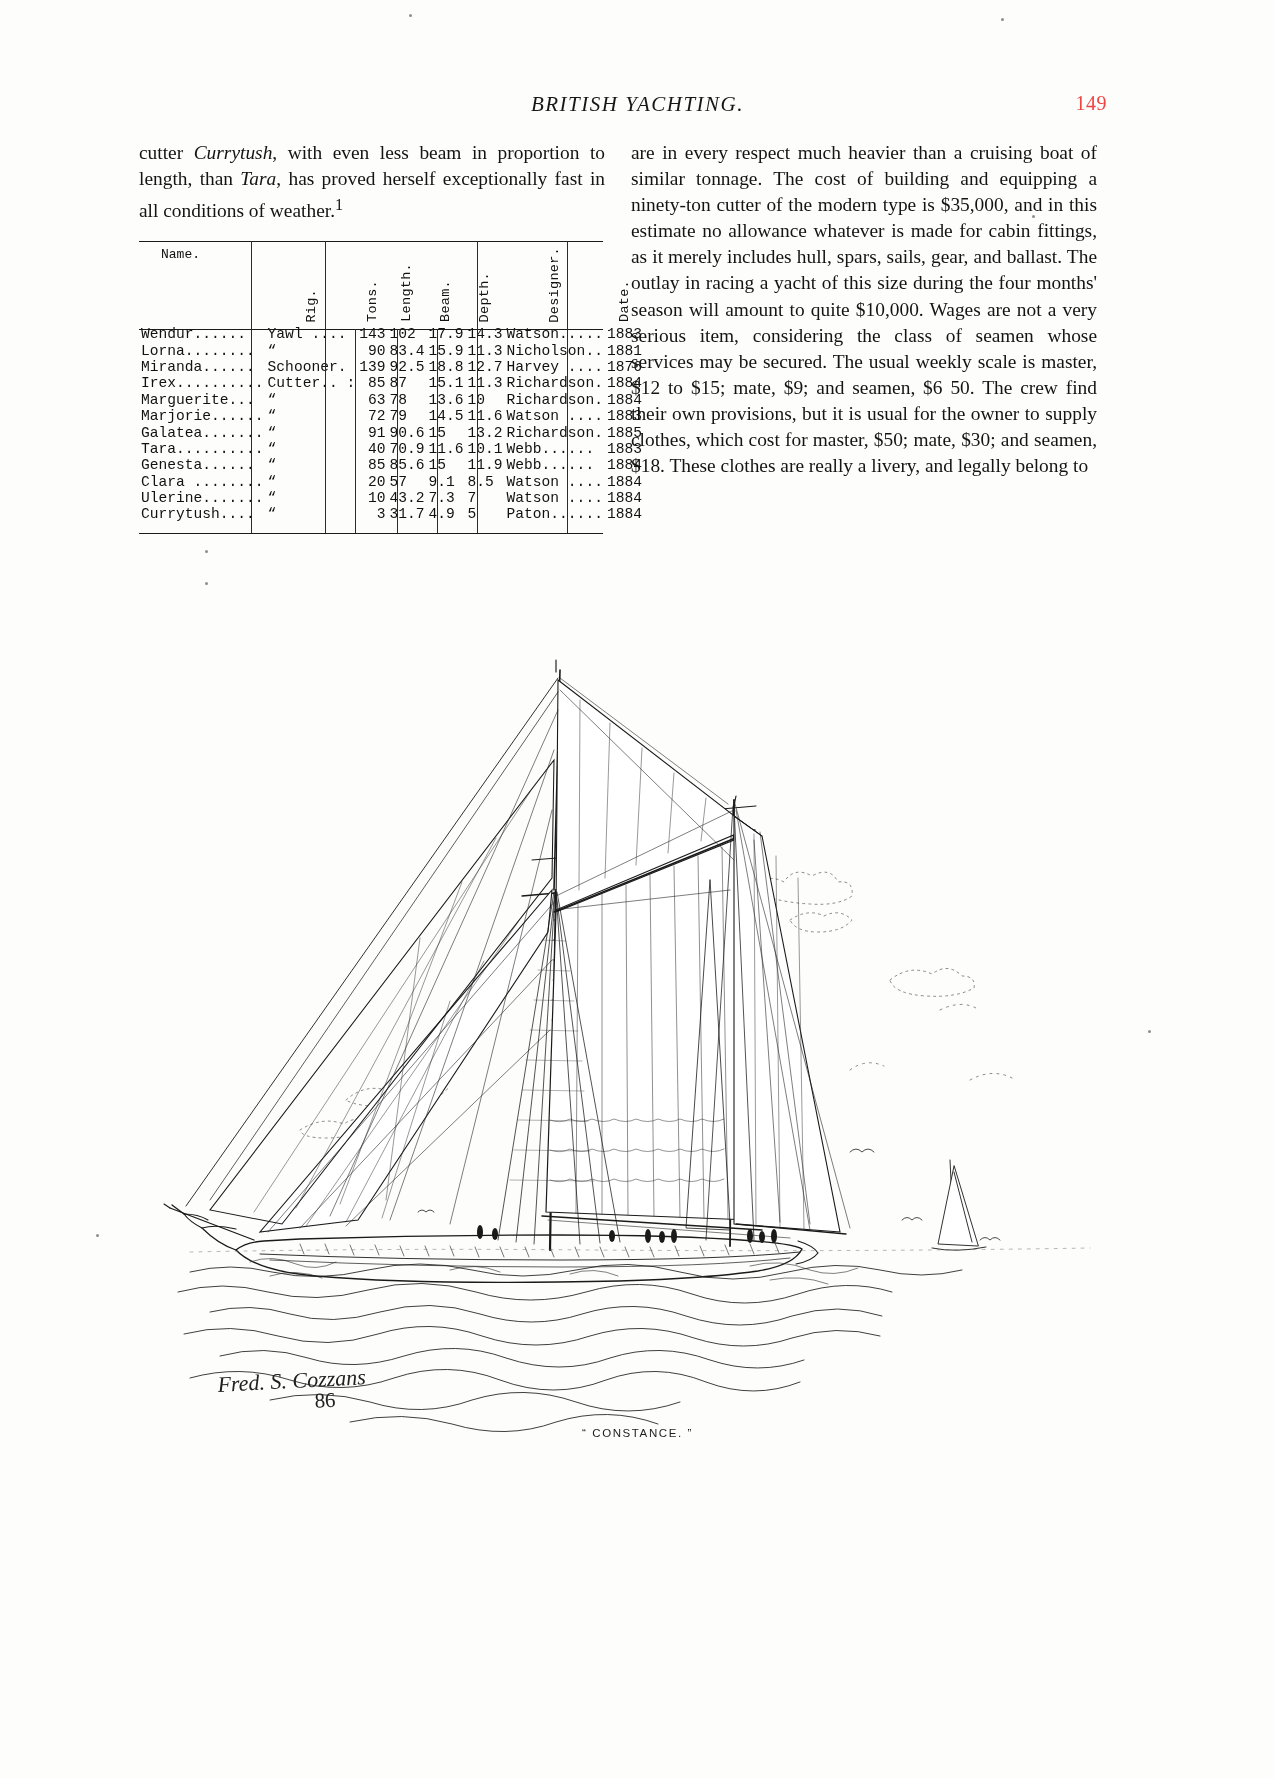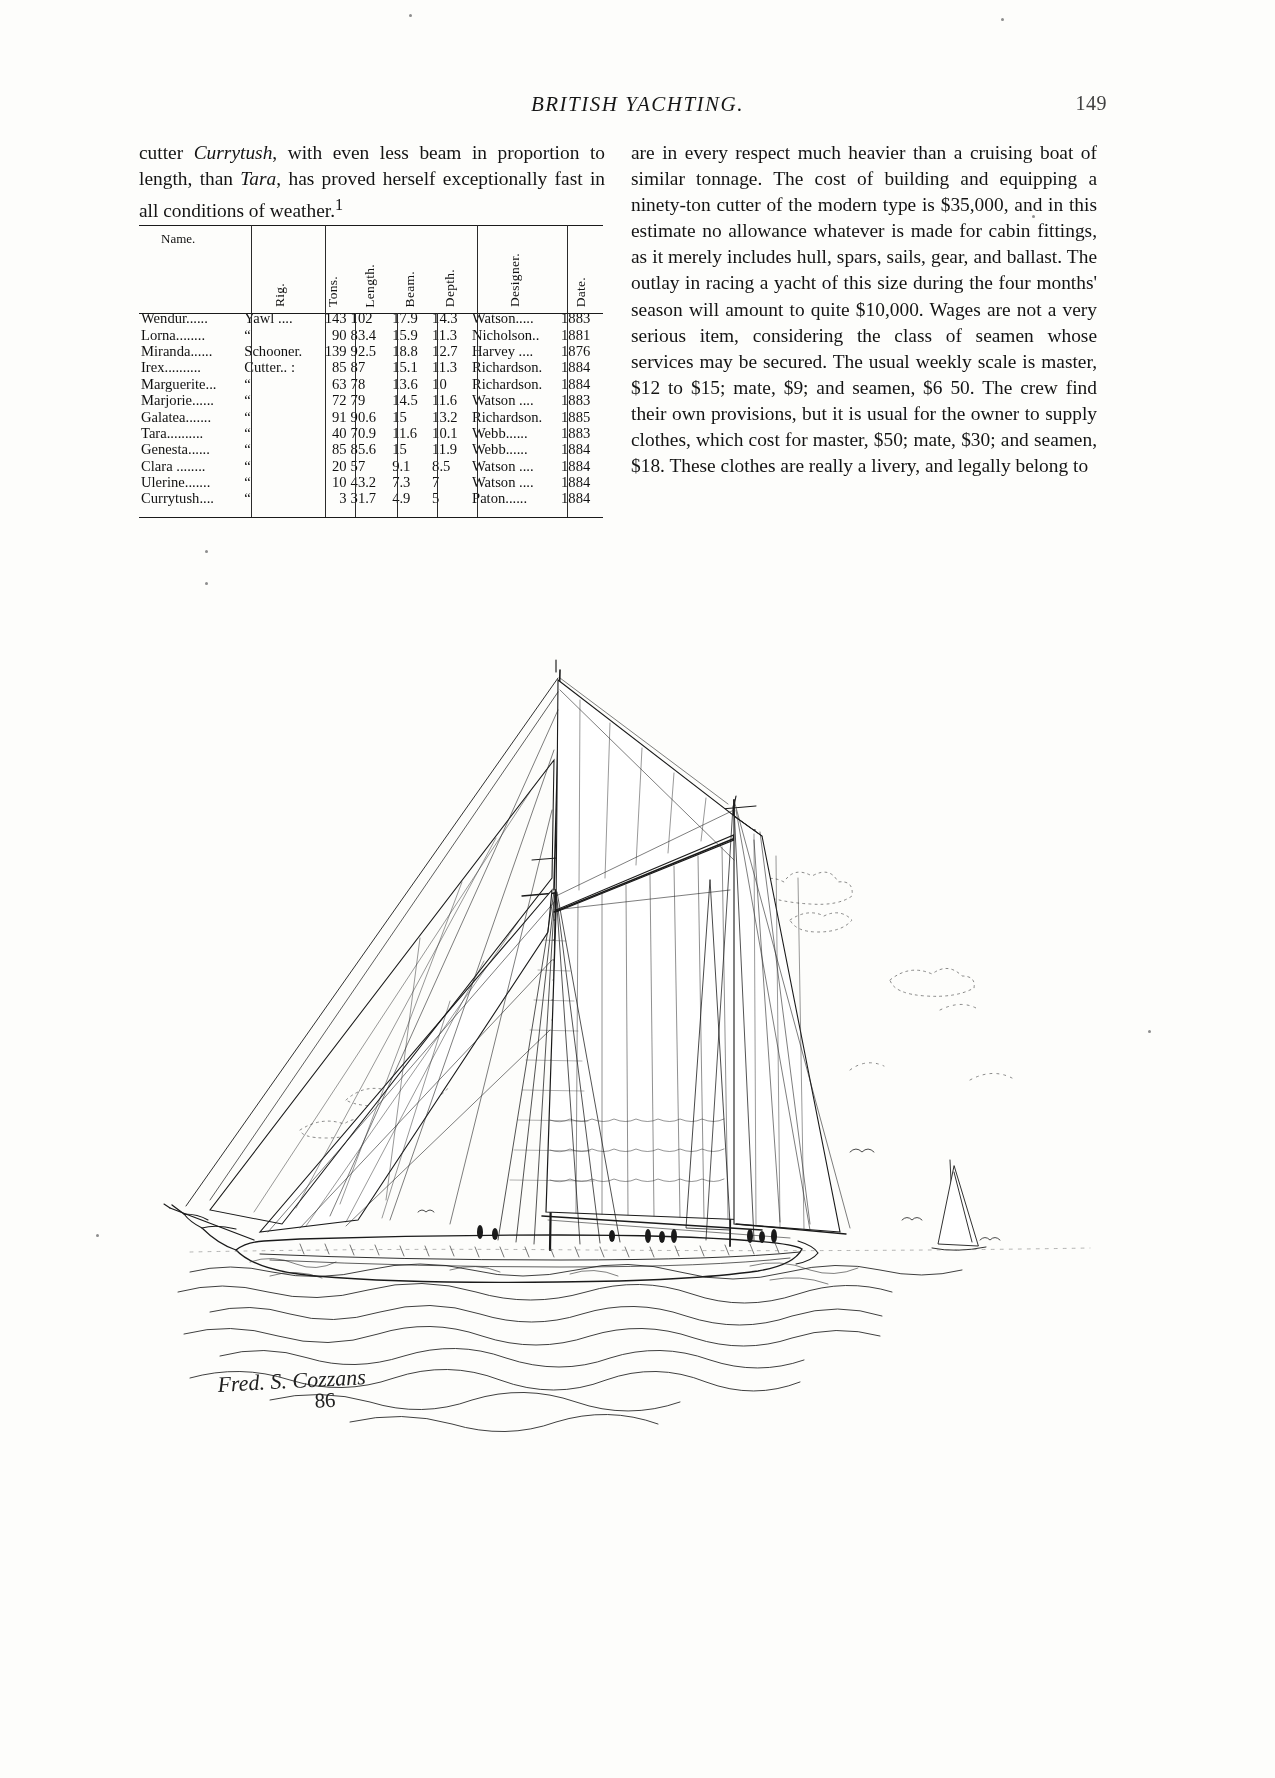--- a/index.html
+++ b/index.html
@@ -35,21 +35,21 @@
     font-size: 21px;
     letter-spacing: 1.5px;
     color: #171717;
   }
   .page-number {
     position: absolute;
     top: 92px;
     right: 168px;
     font-size: 20px;
     letter-spacing: 0.5px;
-    color: #404040;
+    color: #ef4444;
   }
 
   
   .columns {
     position: absolute;
     top: 140px;
     left: 139px;
     width: 972px;
     display: flex;
     gap: 26px;
@@ -67,22 +67,24 @@
   }
   .col p.indent {
     text-indent: 30px;
   }
   .col p + p {
     margin-top: 0;
   }
 
   
   .table-wrap {
+    margin-top: 16px;
     position: relative;
     width: 464px;
+    font-family: Liberation Mono, monospace;
   }
   table.spec {
     border-collapse: collapse;
     width: 100%;
     font-size: 14.5px;
     line-height: 15.5px;
     color: #111;
   }
   table.spec thead th {
     font-weight: normal;
@@ -600,20 +602,21 @@
         <path d="M40 692 q200 -4 400 -2 q260 2 500 -2" stroke-width="0.5" stroke="#6a6a6a" stroke-dasharray="3 6"></path>
       </g>
     </svg>
   </div>
 
   <div class="signature">
     <span>Fred. S. Cozzans</span>
     <span class="yr">86</span>
   </div>
 
+  <div class="caption">“ CONSTANCE. ”</div>
 
 
   <div class="speck" style="left:409px;  top:14px;  width:3px; height:3px;"></div>
   <div class="speck" style="left:1001px; top:18px;  width:3px; height:3px;"></div>
   <div class="speck" style="left:1032px; top:215px; width:3px; height:3px;"></div>
   <div class="speck" style="left:205px;  top:550px; width:3px; height:3px;"></div>
   <div class="speck" style="left:205px;  top:582px; width:3px; height:3px;"></div>
   <div class="speck" style="left:1148px; top:1030px;width:3px; height:3px;"></div>
   <div class="speck" style="left:96px;   top:1234px;width:3px; height:3px;"></div>
 </div>

